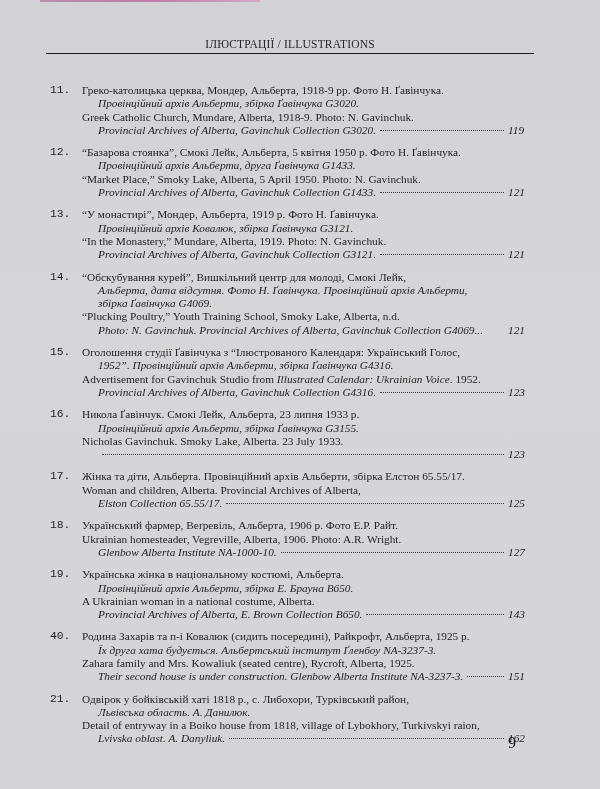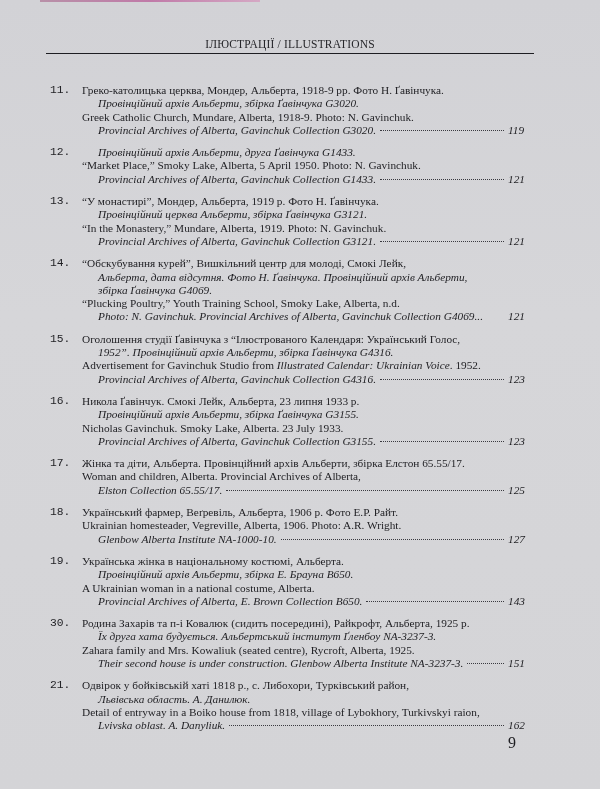--- a/index.html
+++ b/index.html
@@ -62,35 +62,36 @@
         <span class="txt">Provincial Archives of Alberta, Gavinchuk Collection G3020.</span>
         <span class="dots"></span>
         <span class="pg">119</span>
       </div>
     </div>
   </div>
 
   <div class="entry">
     <div class="num">12.</div>
     <div class="body">
+      <div class="line">“Базарова стоянка”, Смокі Лейк, Альберта, 5 квітня 1950 р.  Фото Н. Ґавінчука.</div>
       <div class="line ind">Провінційний архів Альберти, друга Ґавінчука G1433.</div>
       <div class="line">“Market Place,” Smoky Lake, Alberta, 5 April 1950. Photo: N. Gavinchuk.</div>
       <div class="leader-line ind">
         <span class="txt">Provincial Archives of Alberta, Gavinchuk Collection G1433.</span>
         <span class="dots"></span>
         <span class="pg">121</span>
       </div>
     </div>
   </div>
 
   <div class="entry">
     <div class="num">13.</div>
     <div class="body">
       <div class="line">“У монастирі”, Мондер, Альберта, 1919 р.  Фото Н. Ґавінчука.</div>
-      <div class="line ind">Провінційний церква Альберти, збірка Ґавінчука G3121.</div>
+      <div class="line ind">Провінційний архів Ковалюк, збірка Ґавінчука G3121.</div>
       <div class="line">“In the Monastery,” Mundare, Alberta, 1919. Photo: N. Gavinchuk.</div>
       <div class="leader-line ind">
         <span class="txt">Provincial Archives of Alberta, Gavinchuk Collection G3121.</span>
         <span class="dots"></span>
         <span class="pg">121</span>
       </div>
     </div>
   </div>
 
   <div class="entry">
@@ -122,21 +123,20 @@
     </div>
   </div>
 
   <div class="entry">
     <div class="num">16.</div>
     <div class="body">
       <div class="line">Никола Ґавінчук.  Смокі Лейк, Альберта, 23 липня 1933 р.</div>
       <div class="line ind">Провінційний архів Альберти, збірка Ґавінчука G3155.</div>
       <div class="line">Nicholas Gavinchuk.  Smoky Lake, Alberta. 23 July 1933.</div>
       <div class="leader-line ind">
-        <span class="txt">Provincial Archives of Alberta, Gavinchuk Collection G3155.</span>
         <span class="dots"></span>
         <span class="pg">123</span>
       </div>
     </div>
   </div>
 
   <div class="entry">
     <div class="num">17.</div>
     <div class="body">
       <div class="line">Жінка та діти, Альберта.  Провінційний архів Альберти, збірка Елстон 65.55/17.</div>
@@ -170,21 +170,21 @@
       <div class="line">A Ukrainian woman in a national costume, Alberta.</div>
       <div class="leader-line ind">
         <span class="txt">Provincial Archives of Alberta, E. Brown Collection B650.</span>
         <span class="dots"></span>
         <span class="pg">143</span>
       </div>
     </div>
   </div>
 
   <div class="entry">
-    <div class="num">30.</div>
+    <div class="num">40.</div>
     <div class="body">
       <div class="line">Родина Захарів та п-і Ковалюк (сидить посередині), Райкрофт, Альберта, 1925 р.</div>
       <div class="line ind">Їх друга хата будується.  Альбертський інститут Ґленбоу NA-3237-3.</div>
       <div class="line">Zahara family and Mrs. Kowaliuk (seated centre), Rycroft, Alberta, 1925.</div>
       <div class="leader-line ind">
         <span class="txt">Their second house is under construction. Glenbow Alberta Institute NA-3237-3.</span>
         <span class="dots"></span>
         <span class="pg">151</span>
       </div>
     </div>

